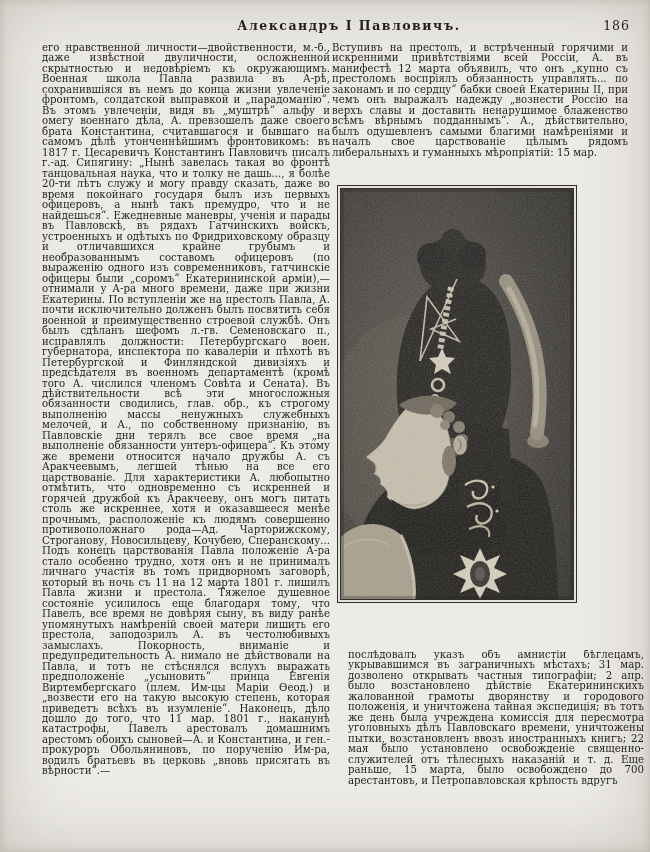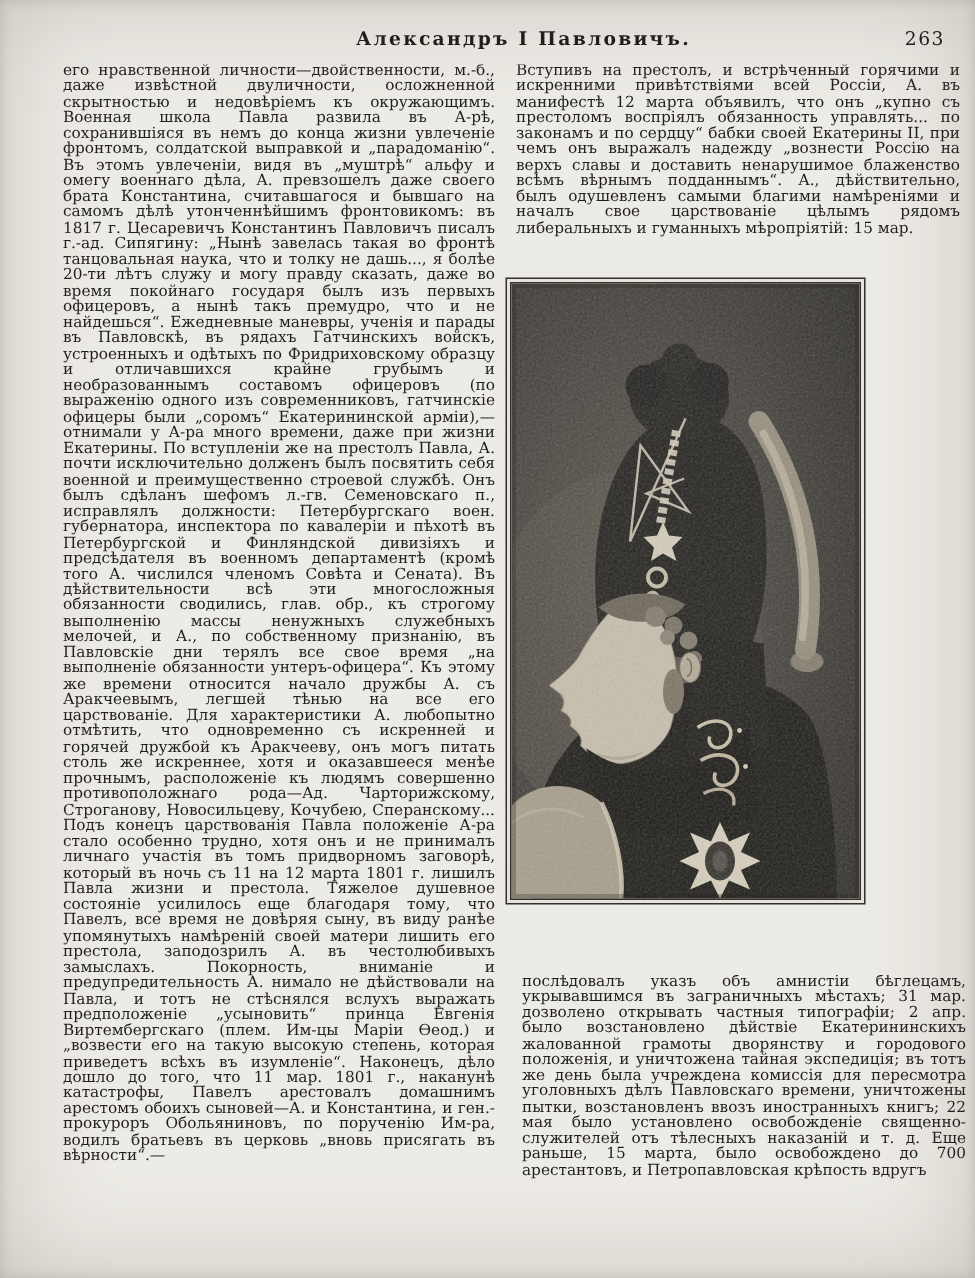--- a/index.html
+++ b/index.html
@@ -28,21 +28,21 @@
   }
   .col{
     position:absolute;
     font-size:10.2px;line-height:10.48px;
     text-align:justify;
     overflow:hidden;
     letter-spacing:0px;
   }
   .col p{margin:0;}
   #col-left{left:42px;top:43px;width:288px;height:756px;}
-  #col-right-top{left:344px;top:43px;width:296px;height:129px;}
+  #col-right-top{left:332px;top:43px;width:296px;height:129px;}
   #col-right-bottom{left:348px;top:650px;width:296px;height:148px;}
   .figure{
     position:absolute;left:337px;top:185px;width:240px;
   }
   .plate-frame{
     border:1px solid #33312d;
     padding:2px;
     background:#e6e3db;
   }
   .plate-inner{
@@ -55,21 +55,21 @@
     letter-spacing:2.5px;white-space:nowrap;
   }
 </style>
 </head>
 <body>
 
 <div class="page">
 
   <div class="running-head">
     <div class="running-title">Александръ I Павловичъ.</div>
-    <div class="page-number">263</div>
+    <div class="page-number">186</div>
   </div>
 
   <div class="col" id="col-left">
     <p>его нравственной личности—двойственности, м.-б., даже извѣстной двуличности, осложненной скрытностью и недовѣріемъ къ окружающимъ. Военная школа Павла развила въ А-рѣ, сохранившіяся въ немъ до конца жизни увлеченіе фронтомъ, солдатской выправкой и „парадоманію“. Въ этомъ увлеченіи, видя въ „муштрѣ“ альфу и омегу военнаго дѣла, А. превзошелъ даже своего брата Константина, считавшагося и бывшаго на самомъ дѣлѣ утонченнѣйшимъ фронтовикомъ: въ 1817 г. Цесаревичъ Константинъ Павловичъ писалъ г.-ад. Сипягину: „Нынѣ завелась такая во фронтѣ танцовальная наука, что и толку не дашь..., я болѣе 20-ти лѣтъ служу и могу правду сказать, даже во время покойнаго государя былъ изъ первыхъ офицеровъ, а нынѣ такъ премудро, что и не найдешься“. Ежедневные маневры, ученія и парады въ Павловскѣ, въ рядахъ Гатчинскихъ войскъ, устроенныхъ и одѣтыхъ по Фридриховскому образцу и отличавшихся крайне грубымъ и необразованнымъ составомъ офицеровъ (по выраженію одного изъ современниковъ, гатчинскіе офицеры были „соромъ“ Екатерининской арміи),—отнимали у А-ра много времени, даже при жизни Екатерины. По вступленіи же на престолъ Павла, А. почти исключительно долженъ былъ посвятить себя военной и преимущественно строевой службѣ. Онъ былъ сдѣланъ шефомъ л.-гв. Семеновскаго п., исправлялъ должности: Петербургскаго воен. губернатора, инспектора по кавалеріи и пѣхотѣ въ Петербургской и Финляндской дивизіяхъ и предсѣдателя въ военномъ департаментѣ (кромѣ того А. числился членомъ Совѣта и Сената). Въ дѣйствительности всѣ эти многосложныя обязанности сводились, глав. обр., къ строгому выполненію массы ненужныхъ служебныхъ мелочей, и А., по собственному признанію, въ Павловскіе дни терялъ все свое время „на выполненіе обязанности унтеръ-офицера“. Къ этому же времени относится начало дружбы А. съ Аракчеевымъ, легшей тѣнью на все его царствованіе. Для характеристики А. любопытно отмѣтить, что одновременно съ искренней и горячей дружбой къ Аракчееву, онъ могъ питать столь же искреннее, хотя и оказавшееся менѣе прочнымъ, расположеніе къ людямъ совершенно противоположнаго рода—Ад. Чарторижскому, Строганову, Новосильцеву, Кочубею, Сперанскому... Подъ конецъ царствованія Павла положеніе А-ра стало особенно трудно, хотя онъ и не принималъ личнаго участія въ томъ придворномъ заговорѣ, который въ ночь съ 11 на 12 марта 1801 г. лишилъ Павла жизни и престола. Тяжелое душевное состояніе усилилось еще благодаря тому, что Павелъ, все время не довѣряя сыну, въ виду ранѣе упомянутыхъ намѣреній своей матери лишить его престола, заподозрилъ А. въ честолюбивыхъ замыслахъ. Покорность, вниманіе и предупредительность А. нимало не дѣйствовали на Павла, и тотъ не стѣснялся вслухъ выражать предположеніе „усыновить“ принца Евгенія Виртембергскаго (плем. Им-цы Маріи Ѳеод.) и „возвести его на такую высокую степень, которая приведетъ всѣхъ въ изумленіе“. Наконецъ, дѣло дошло до того, что 11 мар. 1801 г., наканунѣ катастрофы, Павелъ арестовалъ домашнимъ арестомъ обоихъ сыновей—А. и Константина, и ген.-прокуроръ Обольяниновъ, по порученію Им-ра, водилъ братьевъ въ церковь „вновь присягать въ вѣрности“.—</p>
   </div>
 
   <div class="col" id="col-right-top">
     <p>Вступивъ на престолъ, и встрѣченный горячими и искренними привѣтствіями всей Россіи, А. въ манифестѣ 12 марта объявилъ, что онъ „купно съ престоломъ воспріялъ обязанность управлять... по законамъ и по сердцу“ бабки своей Екатерины II, при чемъ онъ выражалъ надежду „вознести Россію на верхъ славы и доставить ненарушимое блаженство всѣмъ вѣрнымъ подданнымъ“. А., дѣйствительно, былъ одушевленъ самыми благими намѣреніями и началъ свое царствованіе цѣлымъ рядомъ либеральныхъ и гуманныхъ мѣропріятій: 15 мар.</p>
   </div>
 

